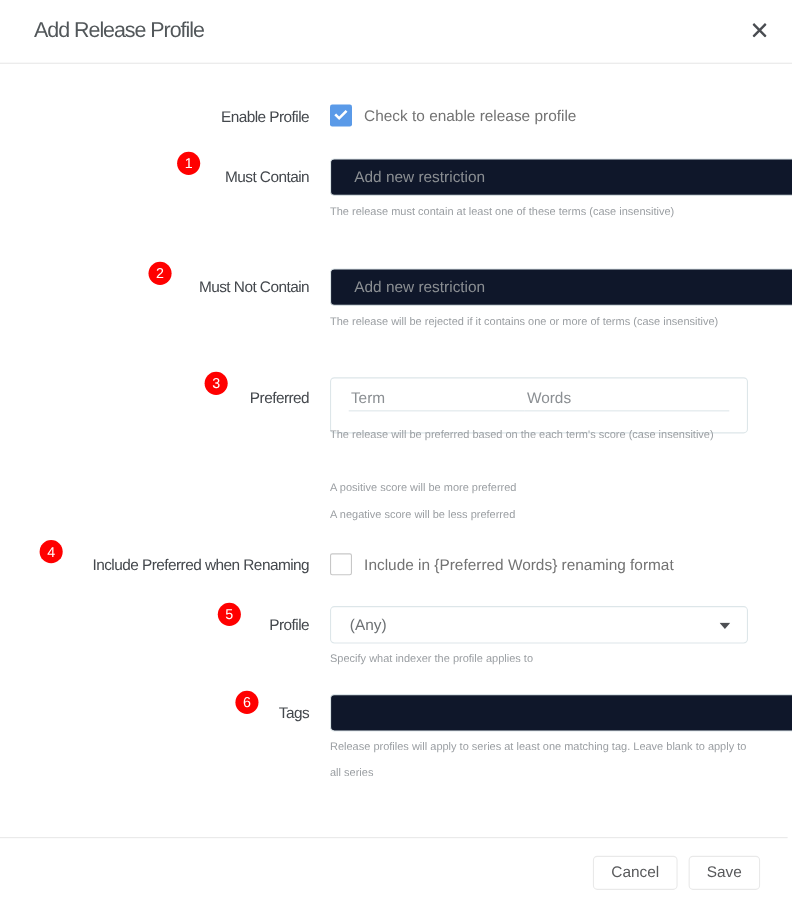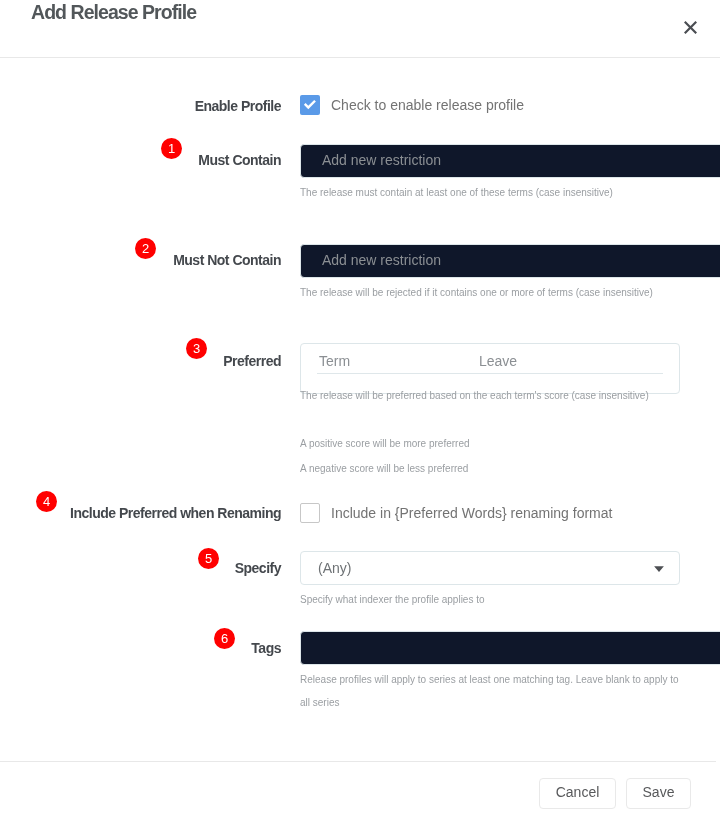--- a/index.html
+++ b/index.html
@@ -11,42 +11,42 @@
     overflow: hidden;
   }
   .modal { position: relative; width:720px; height:823px; background:#fff; }
 
   
   .modal-header {
     position:absolute; left:0; top:0; width:720px; height:58px;
     border-bottom:1px solid #e8e8e8;
   }
   .modal-title {
-    position:absolute; left:31px; top:0;
-    font-size:19.5px; color:#52575a; font-weight:700; letter-spacing:-0.95px;
+    position:absolute; left:31px; top:16px;
+    font-size:19.5px; color:#52575a; font-weight:400; letter-spacing:-0.95px;
     white-space:nowrap; line-height:24px;
   }
   .close-btn {
     position:absolute; left:678px; top:15px; width:24px; height:24px;
     display:flex; align-items:center; justify-content:center; cursor:pointer;
   }
   .close-btn svg { display:block; }
 
   
   .modal-body { position:absolute; left:0; top:57px; width:720px; height:704px; }
 
   .form-row { position:absolute; left:0; width:720px; }
   .row-badge {
     position:absolute; width:21px; height:21px; border-radius:50%;
     background:#ff0000; color:#fff; font-size:13px; line-height:22px;
     text-align:center; font-weight:400;
   }
   .row-label {
     position:absolute; right:439px;
-    font-size:14px; font-weight:bold; color:#44484d; white-space:nowrap;
+    font-size:14px; font-weight:normal; color:#44484d; white-space:nowrap;
     text-align:right; letter-spacing:-0.5px; line-height:18px;
   }
   .help-text {
     position:absolute; left:300px; width:380px;
     font-size:10px; color:#9a9ea2; line-height:23px;
   }
 
   
   .tag-input {
     position:absolute; left:300px; width:434px; height:34px;
@@ -150,38 +150,38 @@
     </div>
 
     <div class="form-row">
       <div class="row-badge" style="left:186px; top:281px">3</div>
       <div class="row-label" style="top:295px">Preferred</div>
       <div class="ts-box" style="top:286px">
         <div class="ts-field ts-term">
           <span class="ts-ph">Term</span>
         </div>
         <div class="ts-field ts-score">
-          <span class="ts-ph">Leave</span>
+          <span class="ts-ph">Words</span>
         </div>
       </div>
       <div class="help-text" style="top:327px">The release will be preferred based on the each term's score (case insensitive)</div>
       <div class="help-text" style="top:375px">A positive score will be more preferred</div>
       <div class="help-text" style="top:400px">A negative score will be less preferred</div>
     </div>
 
     <div class="form-row">
       <div class="row-badge" style="left:36px; top:434px">4</div>
       <div class="row-label" style="top:447px">Include Preferred when Renaming</div>
       <div class="chk off" style="left:300px; top:446px"></div>
       <div class="chk-label" style="top:446px">Include in {Preferred Words} renaming format</div>
     </div>
 
     <div class="form-row">
       <div class="row-badge" style="left:198px; top:491px">5</div>
-      <div class="row-label" style="top:502px">Specify</div>
+      <div class="row-label" style="top:502px">Profile</div>
       <div class="sel-wrap" style="top:494px">
         <div class="sel">(Any)</div>
         <svg class="sel-arrow" width="10" height="6" viewBox="0 0 10 6">
           <path d="M0.1 0.2 L9.9 0.2 L5 5.9 Z" fill="#4d4f53"></path>
         </svg>
       </div>
       <div class="help-text" style="top:531px">Specify what indexer the profile applies to</div>
     </div>
 
     <div class="form-row">

